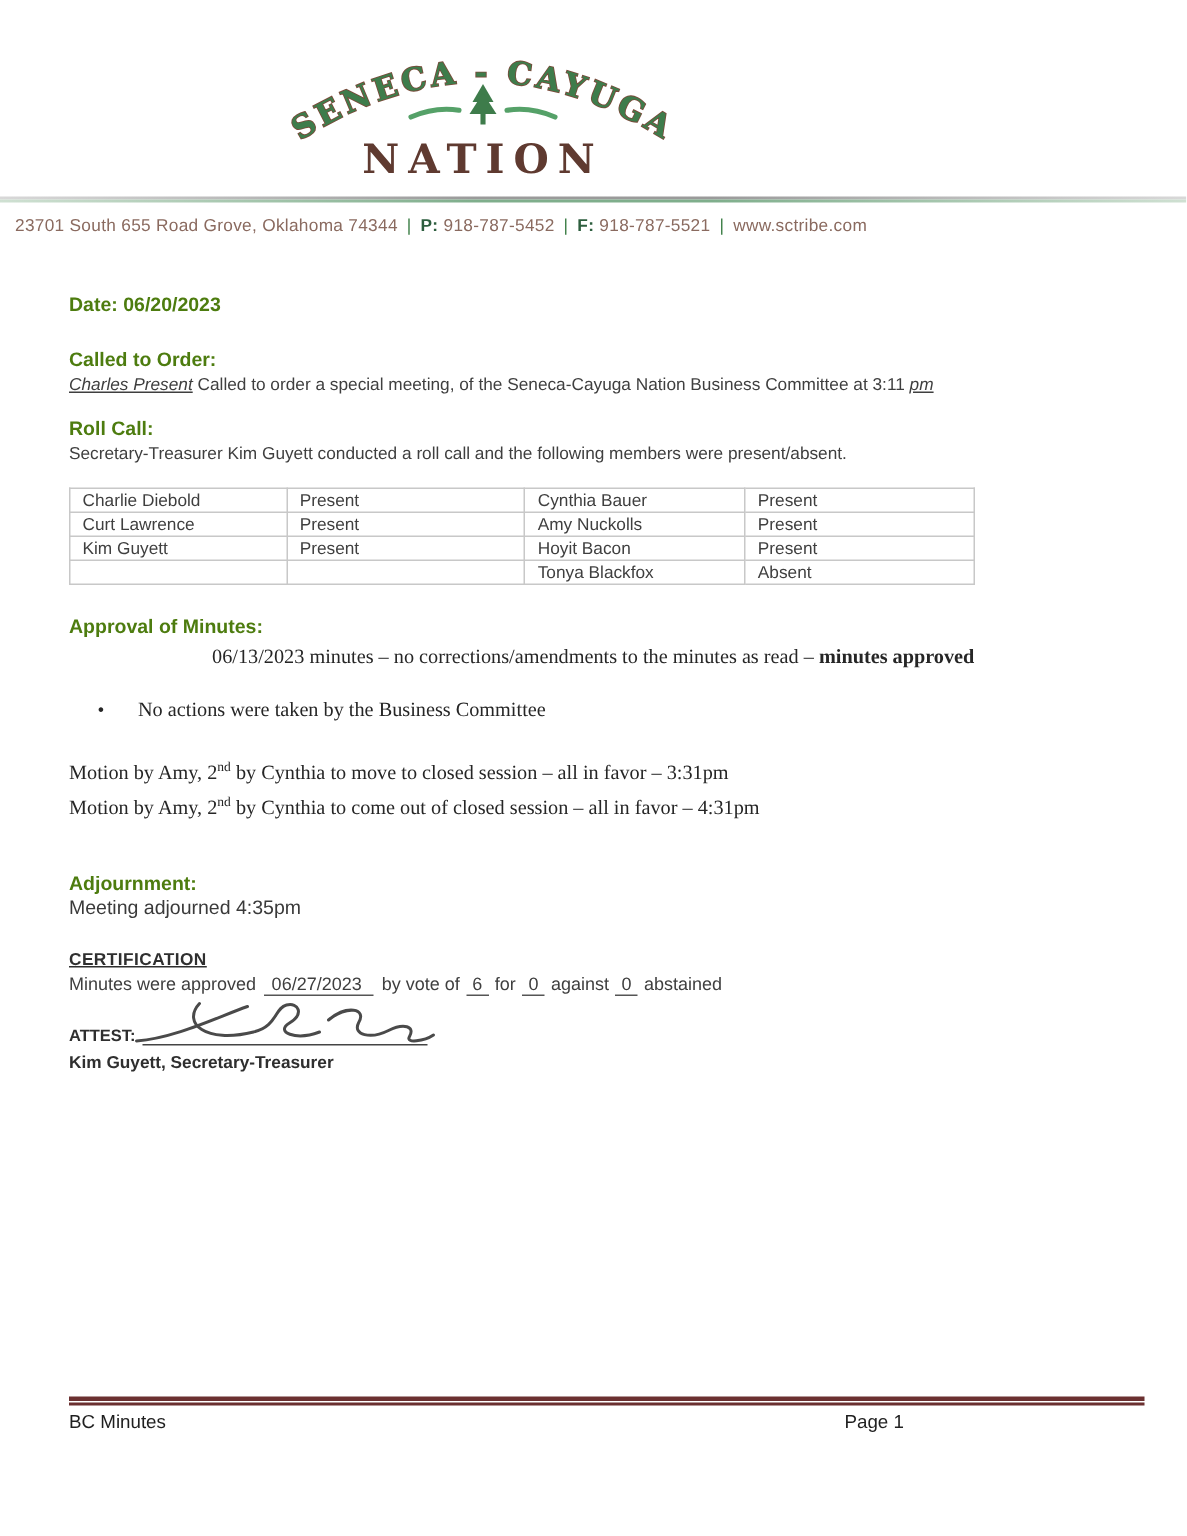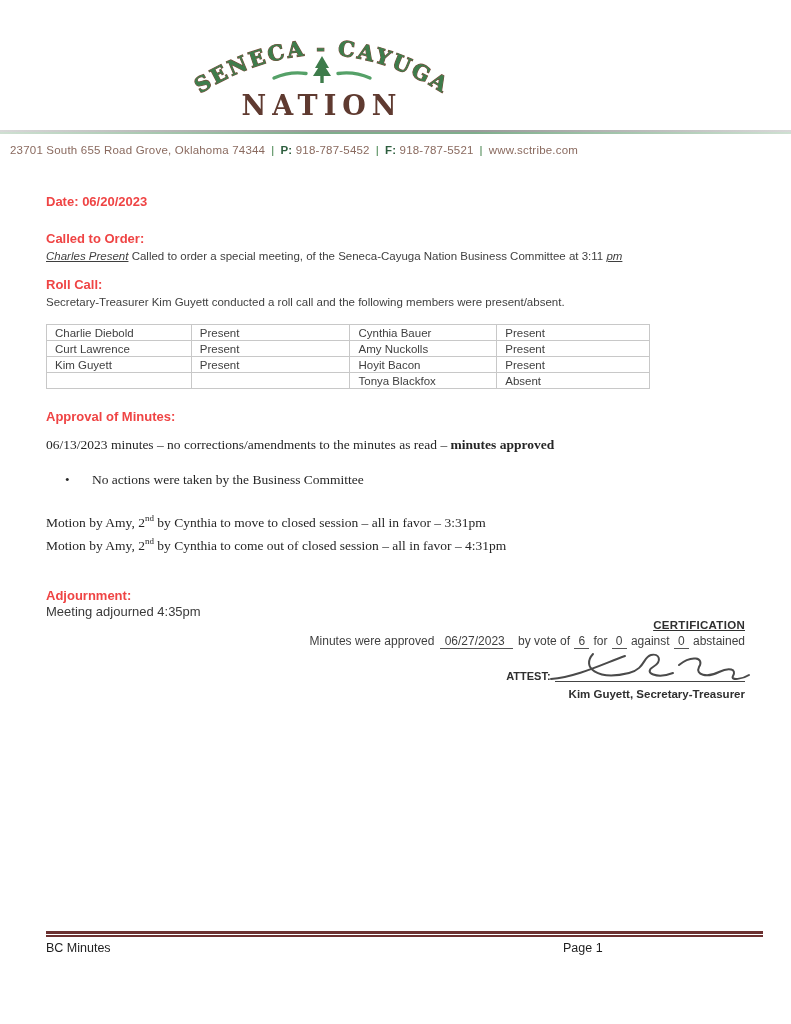--- a/index.html
+++ b/index.html
@@ -40,21 +40,21 @@
   .contact {
     margin: 10px 0 0 10px;
     font-size: 11.5px;
     color: #8a6a5f;
     letter-spacing: 0.2px;
   }
   .contact .sep { color: #3a7d44; padding: 0 6px; }
   .contact .plabel { color: #2d5e3e; font-weight: bold; }
   
   .content { margin: 0 46px; }
-  .h-sans { font-size: 13px; font-weight: bold; color: #ef4444; }
+  .h-sans { font-size: 13px; font-weight: bold; color: #4d7c0f; }
   .body-sans { font-size: 11.5px; line-height: 17px; color: #3f3f3f; }
   .body-serif { font-family: "Liberation Serif", serif; font-size: 13.5px; line-height: 18px; color: #262626; }
   .date-line { margin-top: 38px; }
   .cto-head { margin-top: 22px; }
   .cto-para { margin-top: 2px; max-width: 700px; }
   .name-ital { font-style: italic; text-decoration: underline; }
   .roll-head { margin-top: 12px; }
   .roll-intro { margin-top: 2px; }
   
   .roll-table { margin-top: 13px; border-collapse: collapse; width: 604px; padding-left: 17px; }
@@ -65,30 +65,30 @@
     padding: 0px 8px;
     height: 16px;
     vertical-align: middle;
   }
   .roll-table td.c0 { width: 145px; }
   .roll-table td.c1 { width: 159px; }
   .roll-table td.c2 { width: 147px; }
   .roll-table td.c3 { width: 153px; }
   .absent { color: #e8544a; }
   .appr-head { margin-top: 20px; }
-  .appr-line { margin-top: 12px; }
+  .appr-line { margin-top: 4px; text-align: center; }
   .bold { font-weight: bold; }
   .bullet-row { margin-top: 17px; display: flex; }
   .bullet-glyph { display: inline-block; margin-left: 19px; width: 27px; font-size: 13px; }
   .motions { margin-top: 20px; }
   .motion-line sup { font-size: 9px; }
   .adj-head { margin-top: 34px; }
   .adj-body { font-size: 13px; margin-top: 1px; color: #3a3a3a; }
   
-  .cert { text-align: right; }
+  .cert { text-align: left; margin-top: 22px; }
   .cert-head { font-size: 11.5px; font-weight: bold; color: #2f2f2f; text-decoration: underline; letter-spacing: 0.3px; }
   .cert-line { margin-top: 3px; font-size: 12px; color: #3f3f3f; }
   .u-val {
     border-bottom: 1.2px solid #555;
     padding: 0 8px 0 5px;
     margin: 0 2px;
   }
   .u-small { border-bottom: 1.2px solid #555; padding: 0 4px; margin: 0 1px; }
   .attest-row { margin-top: 16px; position: relative; height: 22px; }
   .attest-inner { display: inline-block; position: relative; }

